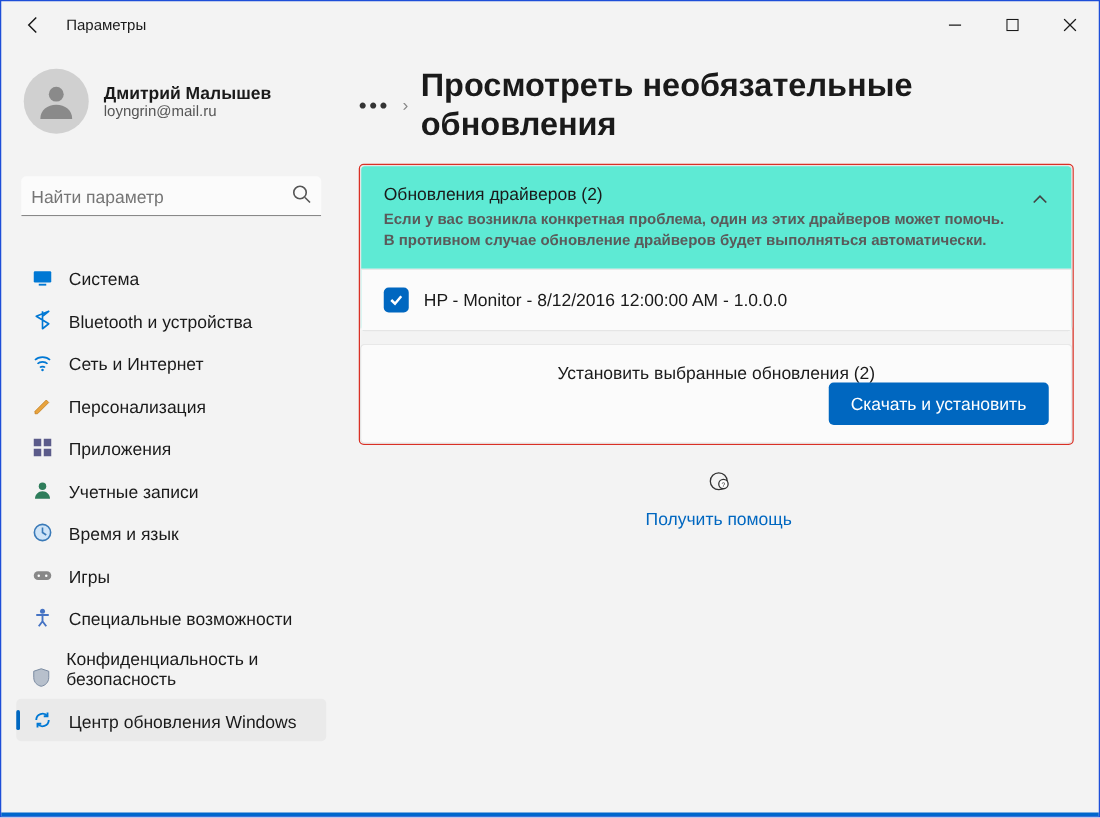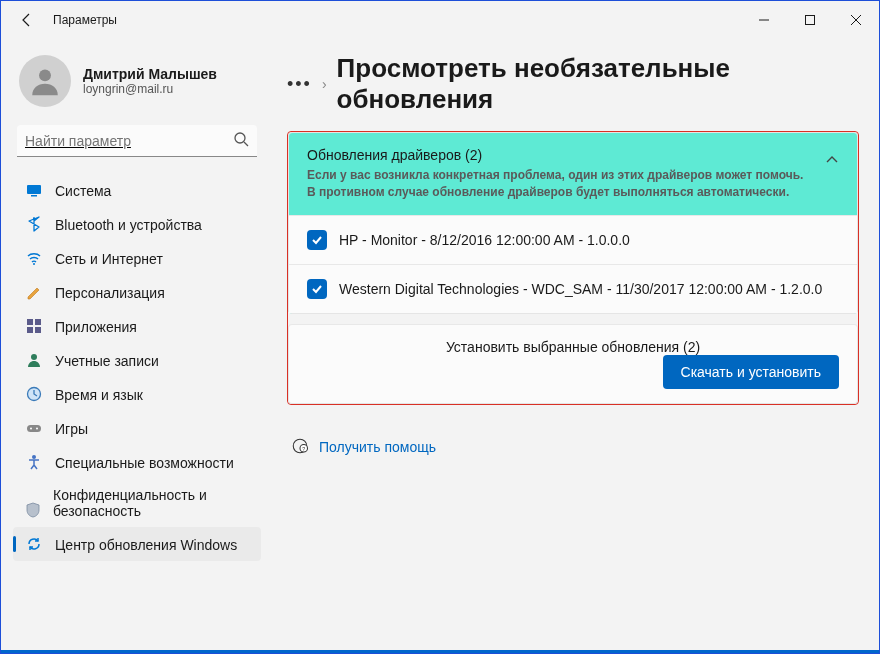--- a/index.html
+++ b/index.html
@@ -5,47 +5,47 @@
     * { box-sizing: border-box; margin: 0; padding: 0; }
     body { font-family: "Segoe UI", Arial, sans-serif; font-size: 14px; color: #1a1a1a; background: #f3f3f3; width: 880px; height: 654px; overflow: hidden; }
     .window { width: 880px; height: 654px; background: #f3f3f3; display: flex; flex-direction: column; border: 1px solid #1d4ed8; }
     .taskbar-sliver { height: 3px; background: #0066cc; }
     .titlebar { height: 38px; display: flex; align-items: center; padding: 0 0 0 10px; }
     .back-btn { width: 32px; height: 32px; display: flex; align-items: center; justify-content: center; cursor: pointer; border-radius: 4px; }
     .title-txt { margin-left: 10px; font-size: 12px; }
     .win-controls { margin-left: auto; display: flex; }
     .win-btn { width: 46px; height: 32px; display: flex; align-items: center; justify-content: center; cursor: pointer; }
     .body { flex: 1; display: flex; overflow: hidden; }
-    .sidebar { width: 272px; padding: 14px 12px; display: flex; flex-direction: column; gap: 4px; }
+    .sidebar { width: 272px; padding: 14px 12px; display: flex; flex-direction: column; gap: 20px; }
     .account { display: flex; align-items: center; gap: 12px; margin-bottom: 12px; padding: 2px 6px; }
     .avatar { width: 52px; height: 52px; border-radius: 50%; background: #d0d0d0; display: flex; align-items: center; justify-content: center; }
     .acct-name { font-weight: 600; font-size: 14px; }
     .acct-email { font-size: 12px; color: #555; }
     .search { display: flex; align-items: center; border-bottom: 1px solid #888; padding: 6px 8px; margin: 0 4px 12px 4px; background: #fbfbfb; border-radius: 4px 4px 0 0; }
-    .search input { border: none; outline: none; flex: 1; background: transparent; font-size: 14px; text-decoration: underline; }
+    .search input { border: none; outline: none; flex: 1; background: transparent; font-size: 14px; }
     .nav-item { display: flex; align-items: flex-end; gap: 12px; padding: 8px 12px; border-radius: 4px; cursor: pointer; font-size: 14px; position: relative; }
     .nav-item.active { background: #eaeaea; }
     .nav-item.active::before { content: ""; position: absolute; left: 0; top: 9px; bottom: 9px; width: 3px; background: #0067c0; border-radius: 2px; }
     .nav-icon { width: 18px; height: 18px; display: flex; align-items: center; justify-content: center; }
     .main { flex: 1; padding: 14px 20px 14px 14px; overflow: auto; }
     .breadcrumbs { display: flex; align-items: center; gap: 10px; margin-bottom: 16px; }
     .bc-dots { font-size: 18px; letter-spacing: 2px; cursor: pointer; color: #333; }
     .bc-sep { color: #888; }
     .page-title { font-size: 26px; font-weight: 600; }
     .highlight-box { border: 1px solid #d93025; border-radius: 4px; overflow: hidden; }
     .panel { background: #5eead4; border: 1px solid #e5e5e5; border-radius: 4px; }
     .panel-head { padding: 14px 18px; display: flex; align-items: flex-start; gap: 12px; cursor: pointer; }
     .panel-head-text { flex: 1; }
     .panel-sub { font-size: 12px; color: #5a5a5a; margin-top: 4px; line-height: 1.4; font-weight: bold; }
     .chev { margin-left: auto; margin-top: 6px; }
     .update-row { display: flex; align-items: center; gap: 12px; padding: 14px 18px; border-top: 1px solid #e8e8e8; background: #fbfbfb; }
     .chk { width: 20px; height: 20px; border-radius: 4px; background: #0067c0; display: flex; align-items: center; justify-content: center; cursor: pointer; }
     .install-bar { display: flex; align-items: center; padding: 14px 18px; border-top: 1px solid #e8e8e8; background: #fbfbfb; flex-direction: column; }
     .install-btn { margin-left: auto; background: #0067c0; color: #fff; border: none; padding: 9px 18px; border-radius: 4px; font-size: 14px; cursor: pointer; }
-    .help-link { display: flex; align-items: center; gap: 10px; margin-top: 32px; padding-left: 4px; }
+    .help-link { display: flex; align-items: center; gap: 10px; margin-top: 20px; padding-left: 4px; flex-direction: column; }
     .help-link a { color: #0067c0; text-decoration: none; font-size: 14px; cursor: pointer; }
     .sep-gap { height: 10px; }
   </style>
 </head>
 <body>
 
 <div class="window">
   <div class="titlebar">
     <div class="back-btn">
       <svg width="16" height="16" viewBox="0 0 16 16">
@@ -219,28 +219,20 @@
           </div>
           <div id="driver-items">
               <div class="update-row">
                 <div class="chk">
                   <svg width="12" height="12" viewBox="0 0 12 12">
                     <path d="M2 6l3 3 5-6" stroke="#fff" stroke-width="2" fill="none"></path>
                   </svg>
                 </div>
                 <span>HP - Monitor - 8/12/2016 12:00:00 AM - 1.0.0.0</span>
               </div>
-              <div class="update-row">
-                <div class="chk">
-                  <svg width="12" height="12" viewBox="0 0 12 12">
-                    <path d="M2 6l3 3 5-6" stroke="#fff" stroke-width="2" fill="none"></path>
-                  </svg>
-                </div>
-                <span>Western Digital Technologies - WDC_SAM - 11/30/2017 12:00:00 AM - 1.2.0.0</span>
-              </div>
             </div>
         </div>
 
         <div class="sep-gap"></div>
 
         <div class="panel install-bar">
           <span>Установить выбранные обновления (2)</span>
           <button class="install-btn">Скачать и установить</button>
         </div>
       </div>

